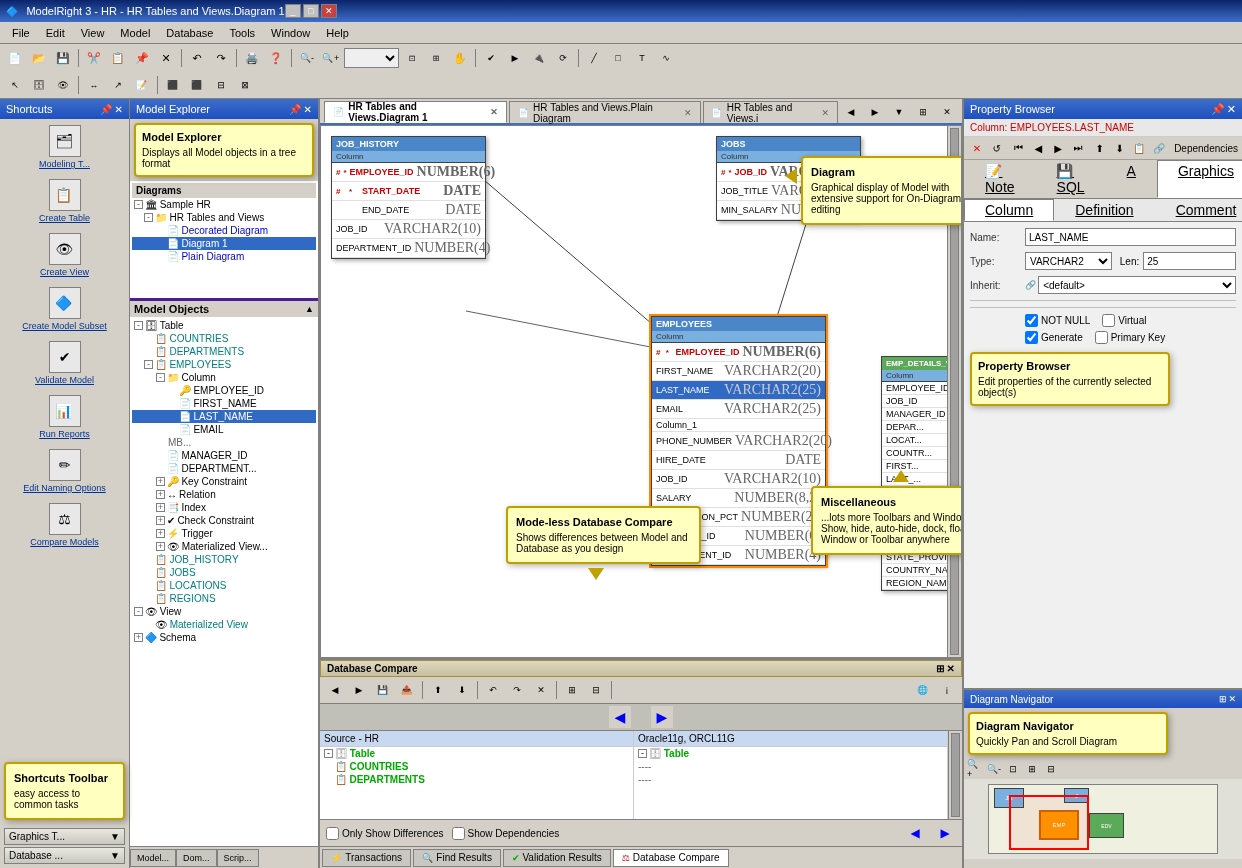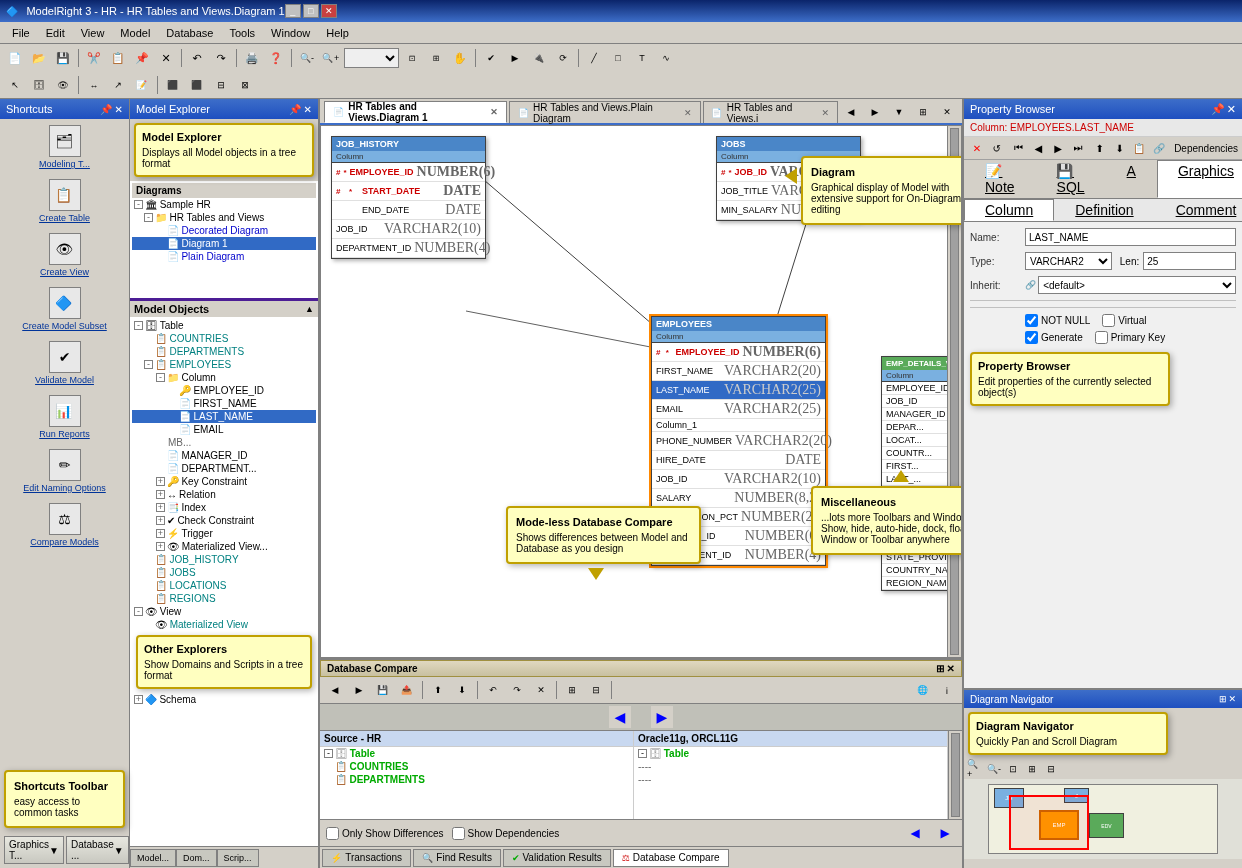--- a/index.html
+++ b/index.html
@@ -22,21 +22,21 @@
     .tb-sep { width: 1px; height: 18px; background: #808080; margin: 0 2px; }
     .tb-combo { height: 20px; width: 55px; font-size: 10px; border: 1px solid #808080; padding-left: 40px; }
     
     
     .shortcuts-panel { width: 130px; background: #d4d0c8; border-right: 1px solid #808080; display: flex; flex-direction: column; }
     .shortcuts-header { background: linear-gradient(to bottom, #3d6ec9, #1e4fc0); color: white; padding: 2px 6px; font-size: 11px; height: 20px; display: flex; align-items: center; justify-content: space-between; }
     .shortcuts-content { flex: 1; padding: 4px; display: flex; flex-direction: column; gap: 6px; overflow-y: auto; }
     .shortcut-item { display: flex; flex-direction: column; align-items: center; gap: 2px; cursor: pointer; padding: 2px; }
     .shortcut-icon { width: 32px; height: 32px; background: #e8e8e8; border: 1px solid #808080; display: flex; align-items: center; justify-content: center; font-size: 14px; }
     .shortcut-label { font-size: 9px; text-align: center; color: #003399; text-decoration: underline; }
-    .shortcuts-footer { display: flex; gap: 2px; padding: 4px; }
+    .shortcuts-footer { display: flex; flex-direction: column; gap: 2px; padding: 4px; }
     .footer-btn { background: linear-gradient(to bottom, #e8e8e0, #c8c8c0); border: 1px solid #808080; padding: 2px 4px; font-size: 10px; cursor: pointer; display: flex; align-items: center; justify-content: space-between; }
     
     
     .model-explorer { width: 190px; background: #d4d0c8; border-right: 2px solid #808080; display: flex; flex-direction: column; }
     .panel-header { background: linear-gradient(to bottom, #3d6ec9, #1e4fc0); color: white; padding: 2px 6px; font-size: 11px; height: 20px; display: flex; align-items: center; justify-content: space-between; }
     .panel-header-btns { display: flex; gap: 2px; }
     .panel-hbtn { color: white; font-size: 10px; cursor: pointer; }
     .tree-area { flex: 1; overflow-y: auto; background: white; font-size: 10px; padding: 2px; }
     .tree-section { font-weight: bold; padding: 2px 4px; background: #d4d0c8; }
     .tree-item { display: flex; align-items: center; gap: 2px; padding: 1px 2px; cursor: pointer; white-space: nowrap; }
@@ -97,21 +97,21 @@
     .dn-header { background: linear-gradient(to bottom, #3d6ec9, #1e4fc0); color: white; padding: 2px 6px; font-size: 10px; height: 18px; display: flex; align-items: center; justify-content: space-between; }
     .dn-content { background: #e0e0d8; height: 130px; position: relative; display: flex; align-items: center; justify-content: center; }
     .dn-toolbar { display: flex; align-items: center; padding: 2px; gap: 1px; background: #d4d0c8; }
     .dn-btn { width: 18px; height: 16px; background: #d4d0c8; border: 1px solid transparent; display: flex; align-items: center; justify-content: center; font-size: 9px; cursor: pointer; }
     
     
     .statusbar { height: 22px; background: #d4d0c8; border-top: 1px solid #808080; display: flex; align-items: center; padding: 0 6px; font-size: 10px; }
     .db-compare-header { background: linear-gradient(to bottom, #e0d8c0, #c8c0a0); border: 1px solid #a09040; padding: 2px 6px; font-size: 10px; font-weight: bold; display: flex; align-items: center; justify-content: space-between; }
     .db-compare-toolbar { display: flex; align-items: center; gap: 2px; padding: 2px 4px; background: #d4d0c8; border-bottom: 1px solid #808080; }
     .db-compare-pane { flex: 1; background: white; border-right: 1px solid #ccc; overflow-y: auto; }
-    .db-compare-pane-header { background: #c8d8f0; padding: 2px 4px; font-size: 10px; font-weight: bold; border-bottom: 1px solid #ccc; }
+    .db-compare-pane-header { background: #c8d8f0; padding: 2px 4px; font-size: 10px; font-weight: normal; border-bottom: 1px solid #ccc; }
     .dbc-tree-item { display: flex; align-items: center; gap: 2px; padding: 1px 4px; font-size: 10px; }
     .dbc-text { color: #00aa00; font-weight: bold; }
     .dbc-dash { color: #666; }
     .db-compare-footer { display: flex; align-items: center; gap: 8px; padding: 2px 6px; background: #d4d0c8; border-top: 1px solid #808080; font-size: 10px; }
     .bottom-tab-bar { display: flex; align-items: center; background: #d4d0c8; border-top: 1px solid #808080; height: 22px; padding: 0 2px; gap: 2px; }
     .bottom-tab { display: flex; align-items: center; gap: 3px; padding: 1px 8px; background: #c8c8c0; border: 1px solid #808080; cursor: pointer; font-size: 10px; height: 18px; }
     .bottom-tab.active { background: white; }
     
     
     .connector-svg { position: absolute; top: 0; left: 0; width: 100%; height: 100%; pointer-events: none; }
@@ -435,24 +435,20 @@
           <div class="tree-expand minus">-</div>
           <span class="tree-icon">👁</span>
           <span class="tree-text">View</span>
         </div>
         <div class="tree-item indent1">
           <span style="width:9px;"></span>
           <span class="tree-icon">👁</span>
           <span class="tree-text teal">Materialized View</span>
         </div>
 
-        <div class="callout" style="position:relative; margin:4px; background:#ffffc0; border:2px solid #c0a000; border-radius:4px; padding:6px; font-size:10px; z-index:10;">
-          <div class="callout-title">Other Explorers</div>
-          <div>Show Domains and Scripts in a tree format</div>
-        </div>
         <div class="tree-item">
           <div class="tree-expand plus">+</div>
           <span class="tree-icon">🔷</span>
           <span class="tree-text">Schema</span>
         </div>
       </div>
 
       <div style="display:flex; border-top:1px solid #808080; background:#d4d0c8; height:22px; align-items:center; font-size:9px;">
         <div class="bottom-tab" style="padding:1px 6px; font-size:9px; cursor:pointer; border:1px solid #808080; background:#c8c8c0; height:18px; display:flex; align-items:center;">
           <span>Model...</span>

